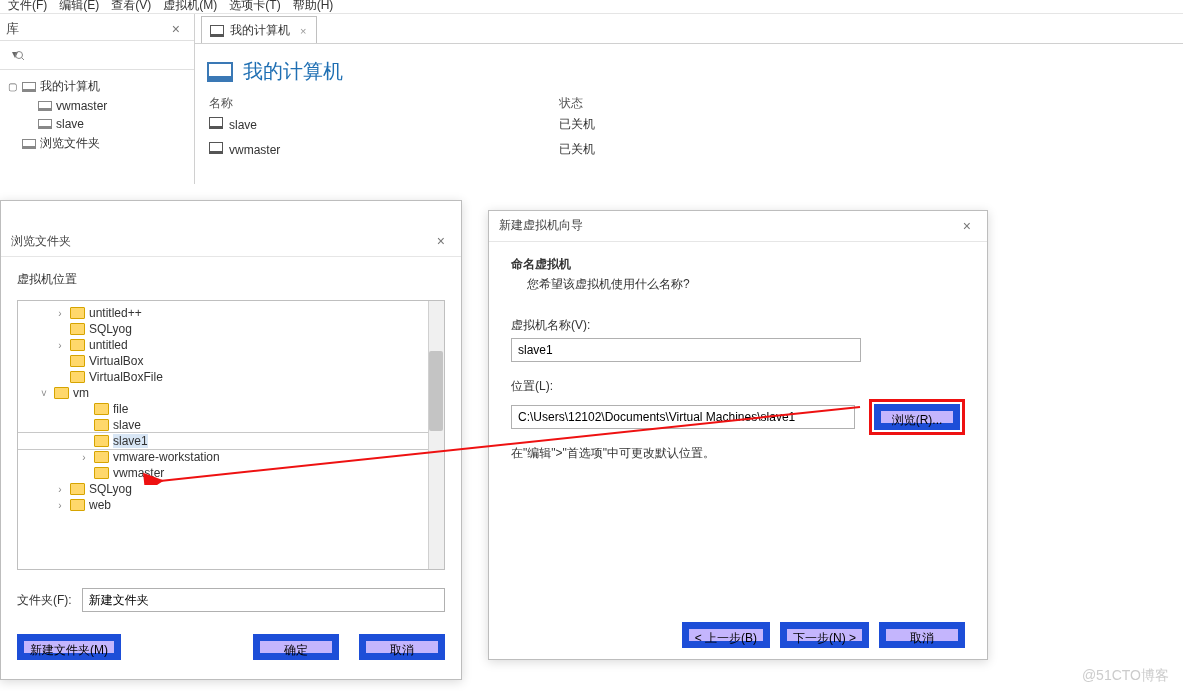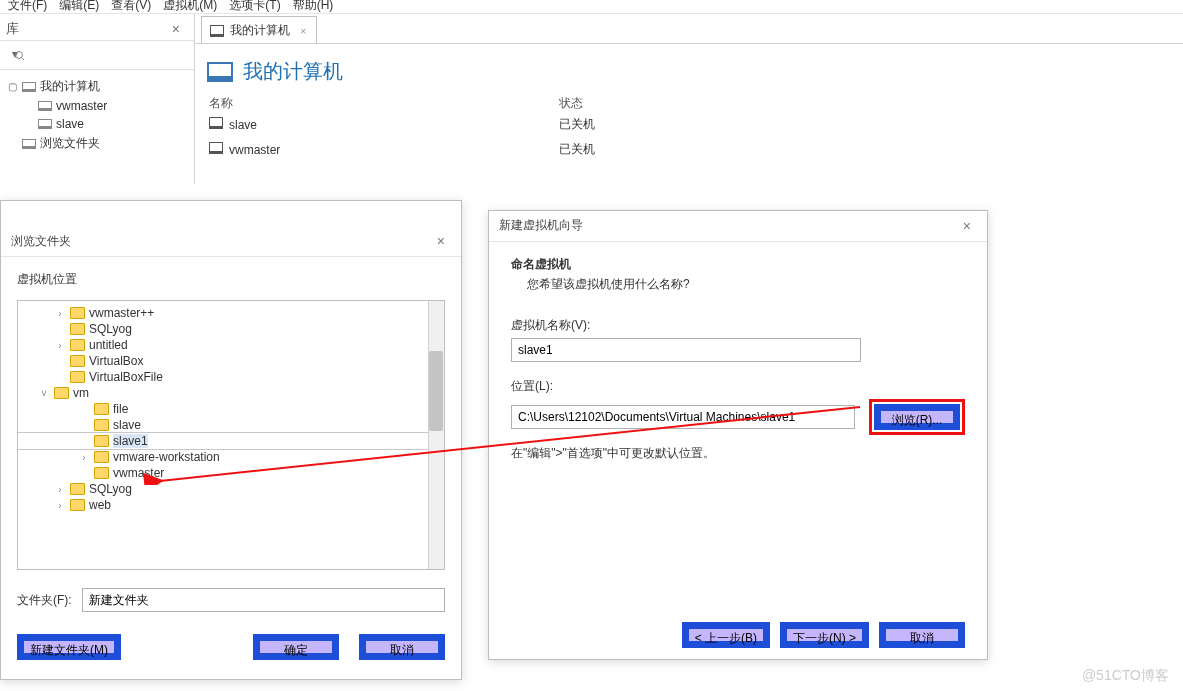--- a/index.html
+++ b/index.html
@@ -160,21 +160,21 @@
     <span>浏览文件夹</span>
     <button class="close-x-btn">×</button>
   </div>
   <div class="dlg-body">
     <div class="dlg-section-label">虚拟机位置</div>
     <div class="folder-tree-wrap">
       <div class="folder-tree" id="folder-tree-inner">
           <div class="ft-row" style="--ind: 36px;">
             <span class="ft-exp">›</span>
             <span class="ft-folder"></span>
-            <span class="ft-label">vwmaster++</span>
+            <span class="ft-label">untitled++</span>
           </div>
           <div class="ft-row" style="--ind: 36px;">
             <span class="ft-exp"></span>
             <span class="ft-folder"></span>
             <span class="ft-label">SQLyog</span>
           </div>
           <div class="ft-row" style="--ind: 36px;">
             <span class="ft-exp">›</span>
             <span class="ft-folder"></span>
             <span class="ft-label">untitled</span>

